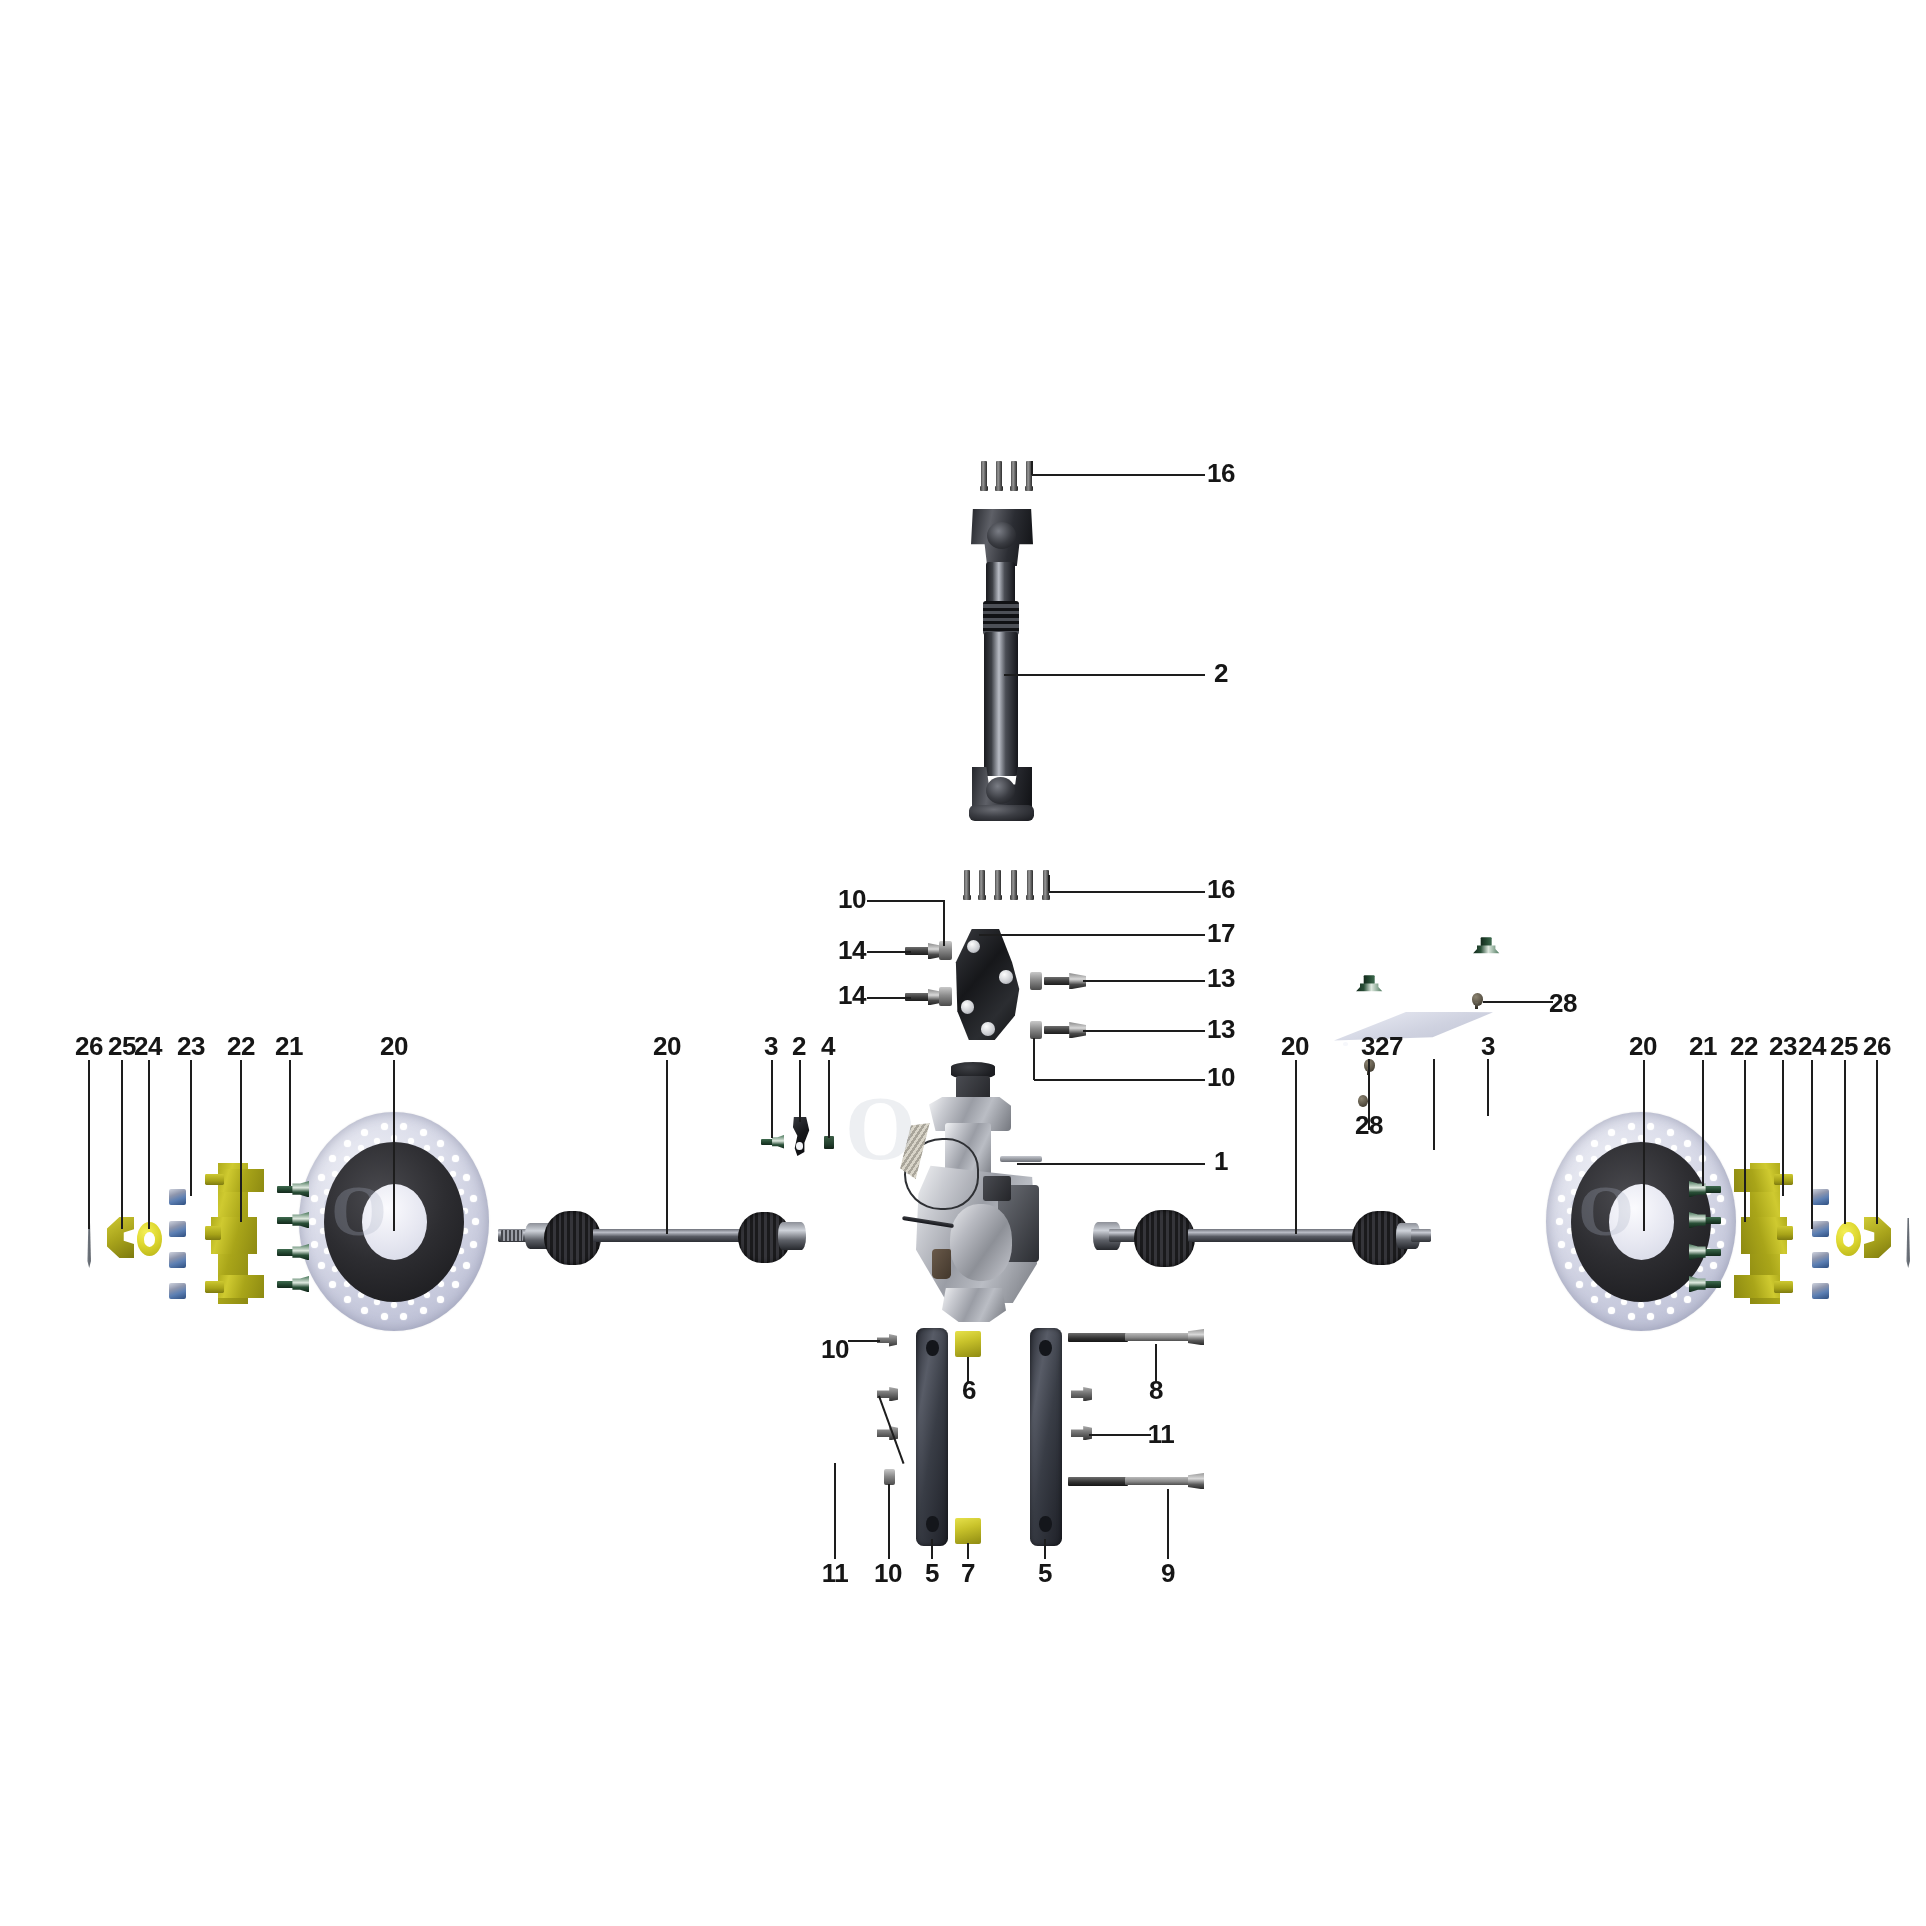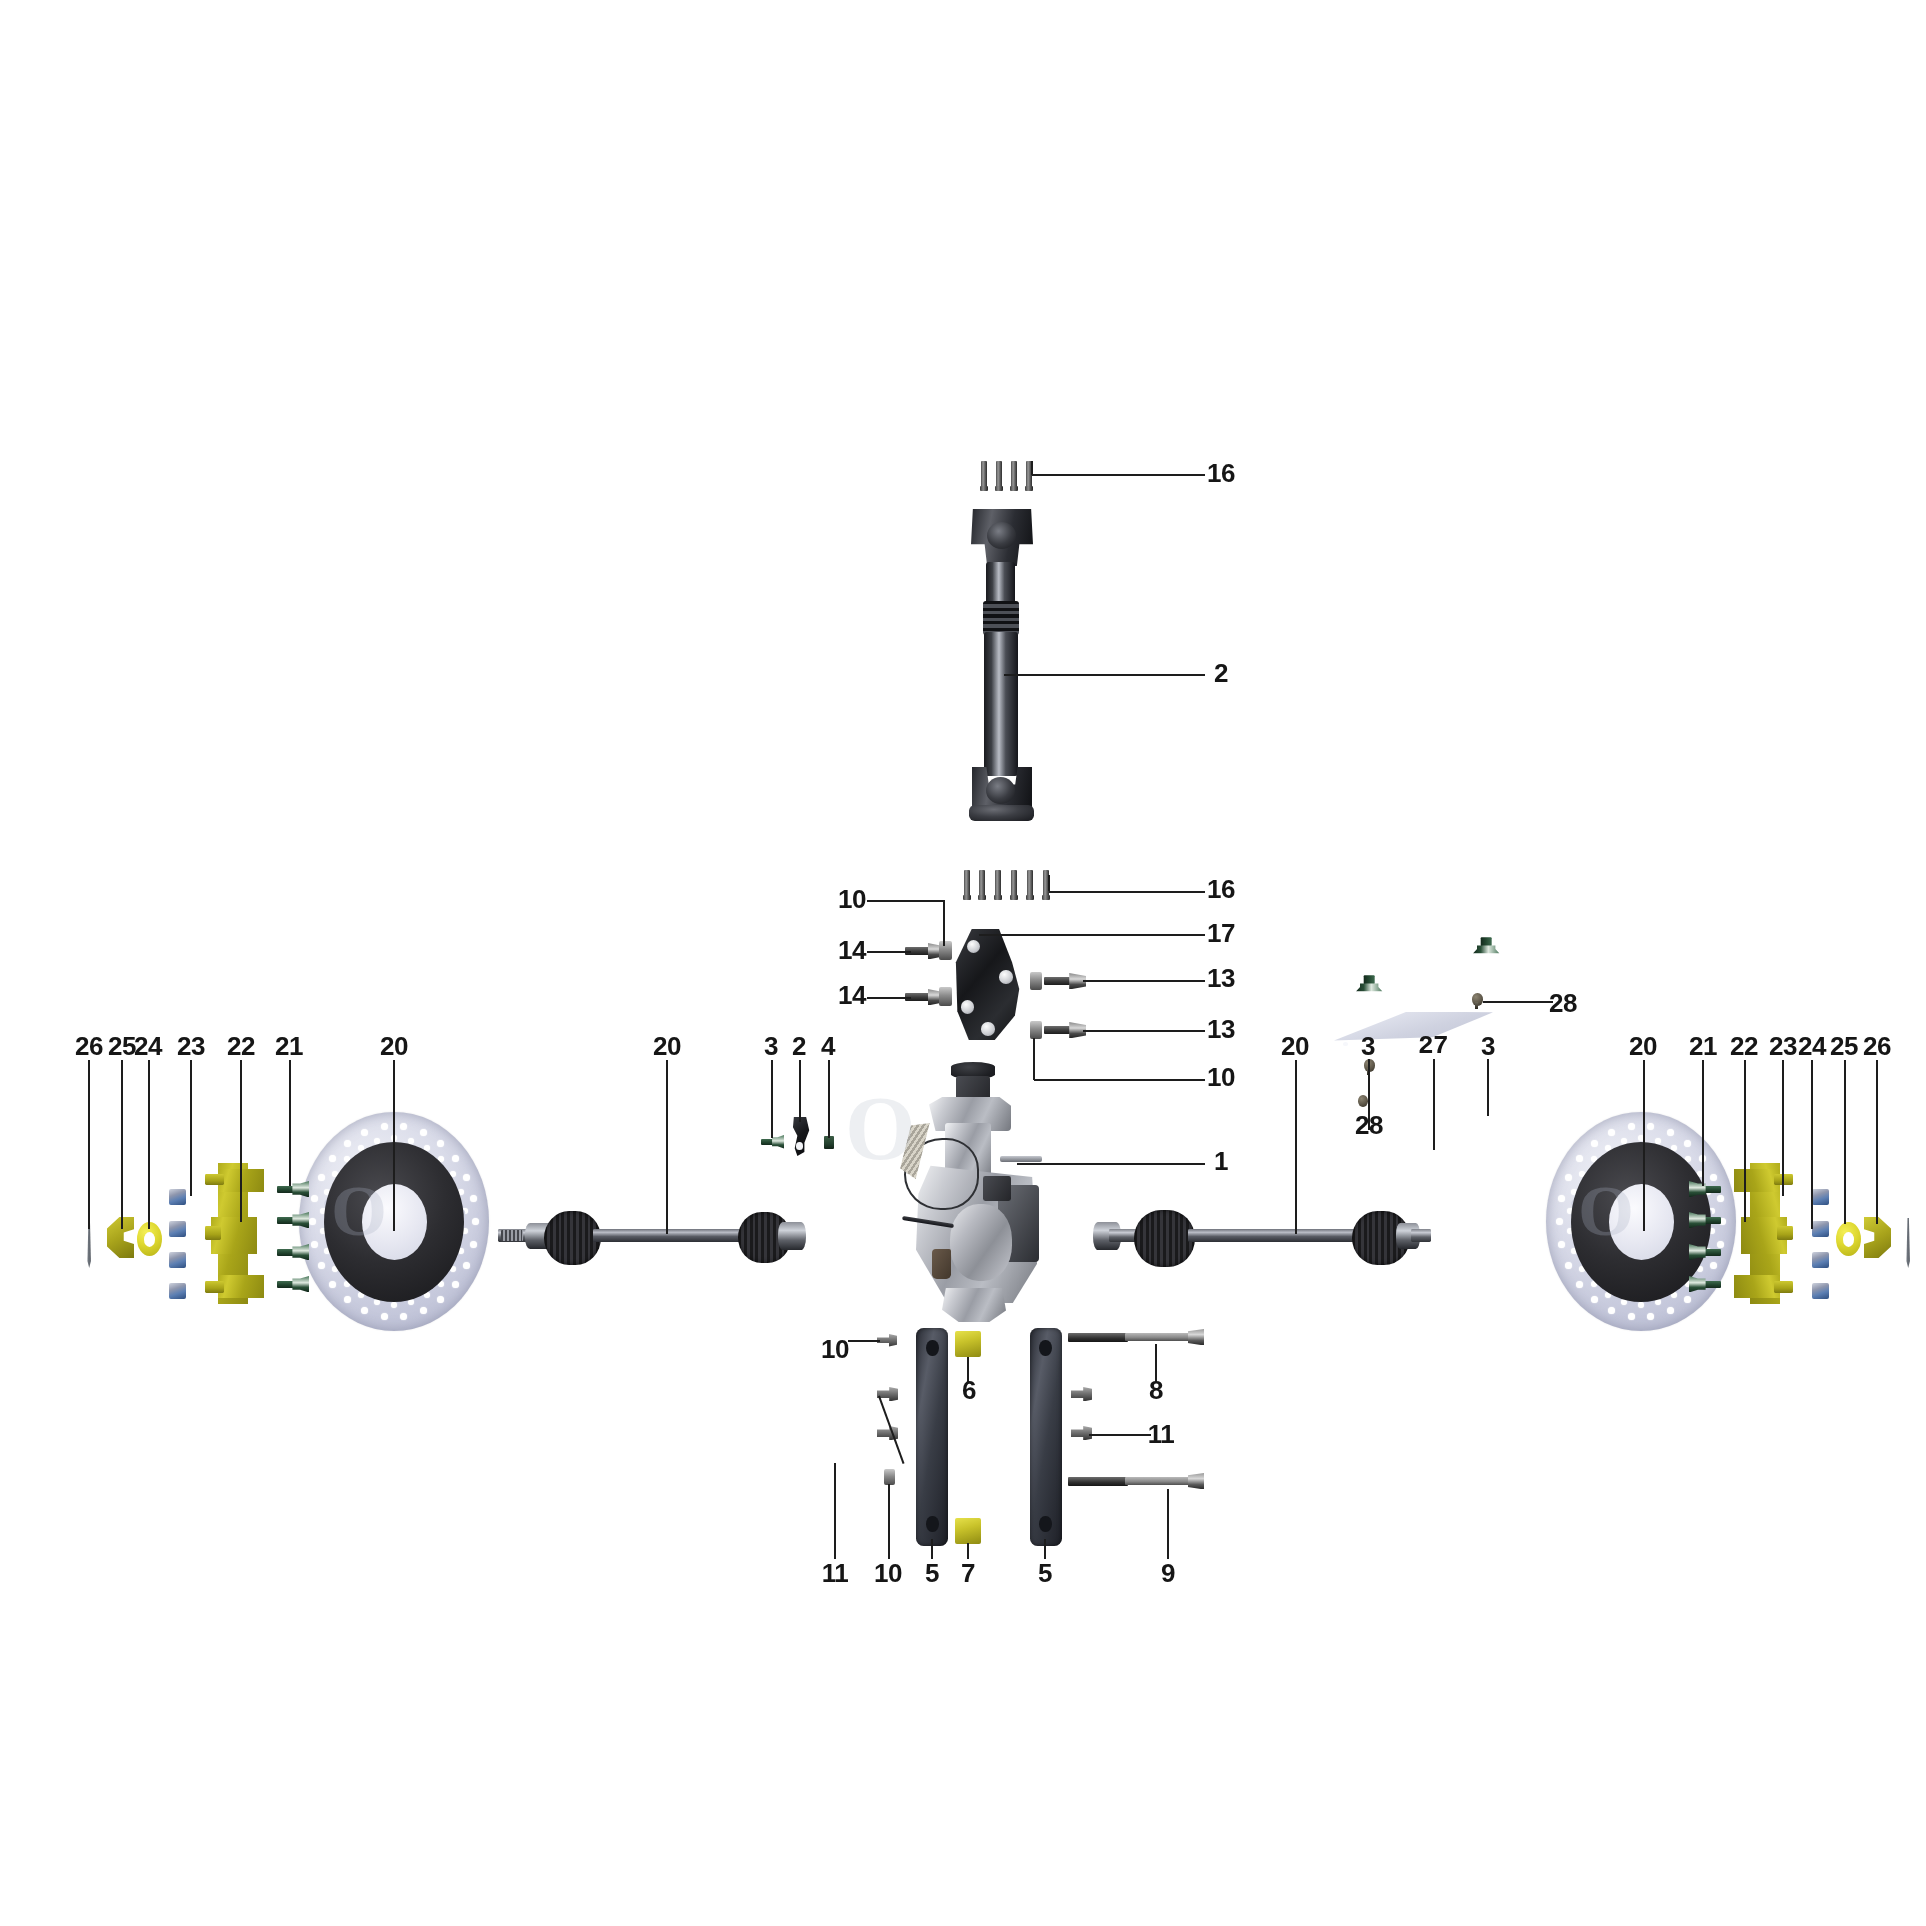--- a/index.html
+++ b/index.html
@@ -643,21 +643,21 @@
       <div class="lbl c" style="left: 1221px; top: 876px;">16</div>
       <div class="lbl c" style="left: 1221px; top: 920px;">17</div>
       <div class="lbl c" style="left: 1221px; top: 965px;">13</div>
       <div class="lbl c" style="left: 1221px; top: 1016px;">13</div>
       <div class="lbl c" style="left: 1221px; top: 1064px;">10</div>
       <div class="lbl c" style="left: 1221px; top: 1148px;">1</div>
       <div class="lbl c" style="left: 852px; top: 886px;">10</div>
       <div class="lbl c" style="left: 852px; top: 937px;">14</div>
       <div class="lbl c" style="left: 852px; top: 982px;">14</div>
       <div class="lbl c" style="left: 1368px; top: 1033px;">3</div>
-      <div class="lbl c" style="left: 1433px; top: 1033px; font-family: Liberation Mono, monospace;">27</div>
+      <div class="lbl c" style="left: 1389px; top: 1033px;">27</div>
       <div class="lbl c" style="left: 1488px; top: 1033px;">3</div>
       <div class="lbl c" style="left: 1563px; top: 990px;">28</div>
       <div class="lbl c" style="left: 1369px; top: 1112px;">28</div>
       <div class="lbl c" style="left: 89px; top: 1033px;">26</div>
       <div class="lbl c" style="left: 122px; top: 1033px;">25</div>
       <div class="lbl c" style="left: 148px; top: 1033px;">24</div>
       <div class="lbl c" style="left: 191px; top: 1033px;">23</div>
       <div class="lbl c" style="left: 241px; top: 1033px;">22</div>
       <div class="lbl c" style="left: 289px; top: 1033px;">21</div>
       <div class="lbl c" style="left: 394px; top: 1033px;">20</div>

